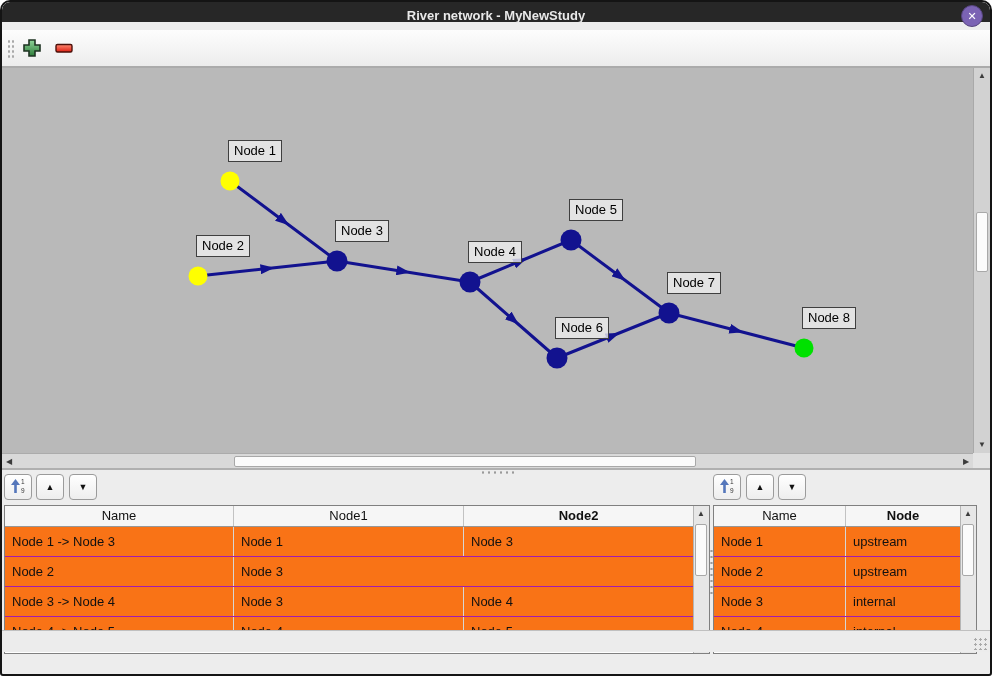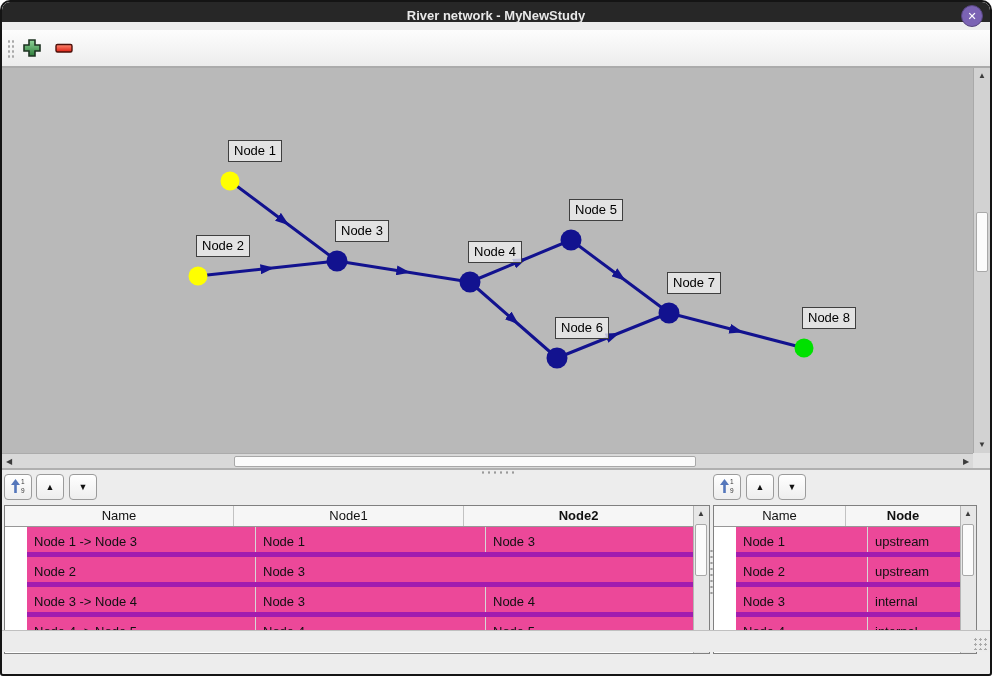--- a/index.html
+++ b/index.html
@@ -29,21 +29,21 @@
   .split-dots-h{position:absolute;left:478px;top:0px;width:34px;height:5px;background:radial-gradient(circle,#9a9a9a 1px,transparent 1.3px);background-size:6px 5px;cursor:row-resize;}
   .split-dots-v{position:absolute;left:707px;top:78px;width:5px;height:46px;background:radial-gradient(circle,#9a9a9a 1px,transparent 1.3px);background-size:5px 6px;cursor:col-resize;}
   .mini-btn{position:absolute;top:4px;width:28px;height:26px;background:linear-gradient(#ffffff,#eeeeee);border:1px solid #9b9b9b;border-radius:4px;box-sizing:border-box;padding:0;cursor:pointer;font-size:9px;color:#111;text-align:center;}
   
   .tframe{position:absolute;top:35px;height:149px;background:#ffffff;border:1px solid #808080;box-sizing:border-box;overflow:hidden;}
   .tframe.left{left:2px;width:706px;}
   .tframe.right{left:711px;width:264px;}
   .thead{display:grid;height:21px;background:#f6f6f6;border-bottom:1px solid #979797;box-sizing:border-box;}
   .thead .hcell{font-size:13px;line-height:20px;text-align:center;color:#111;border-right:1px solid #c2c2c2;box-sizing:border-box;}
   .thead .hcell:last-child{border-right:none;font-weight:bold;}
-  .trow{display:grid;height:30px;border-bottom:5px solid #a21caf;box-sizing:border-box;background:#ec4899;margin-left:22px;}
+  .trow{display:grid;height:30px;border-bottom:1px solid #a21caf;box-sizing:border-box;background:#f97316;}
   .tcell{font-size:13px;line-height:29px;padding-left:7px;color:#111;border-right:1px solid #d6d6d6;box-sizing:border-box;overflow:hidden;white-space:nowrap;}
   .trow .tcell:last-child{border-right:none;}
   .cols3{grid-template-columns:229px 230px 229px;}
   .cols2{grid-template-columns:132px 114px;}
   .tscroll{position:absolute;right:0;top:0;bottom:0;width:16px;background:#e7e7e7;border-left:1px solid #b5b5b5;box-sizing:border-box;}
   .emptyrow{height:8px;background:#fff;}
   
   .statusbar{position:absolute;left:0;bottom:0;width:100%;height:22px;background:#ececec;border-top:1px solid #c0c0c0;box-sizing:border-box;}
   .grip-corner{position:absolute;right:3px;bottom:2px;width:14px;height:13px;background:radial-gradient(circle,#a9a9a9 1px,transparent 1.3px);background-size:5px 5px;cursor:nwse-resize;}
 </style>

